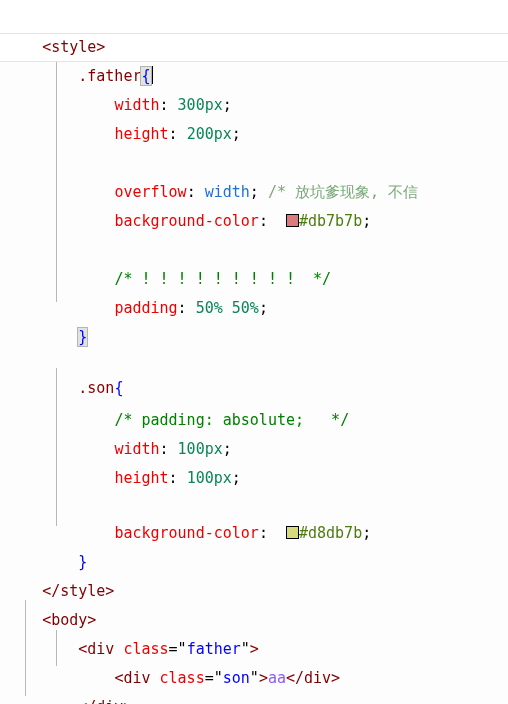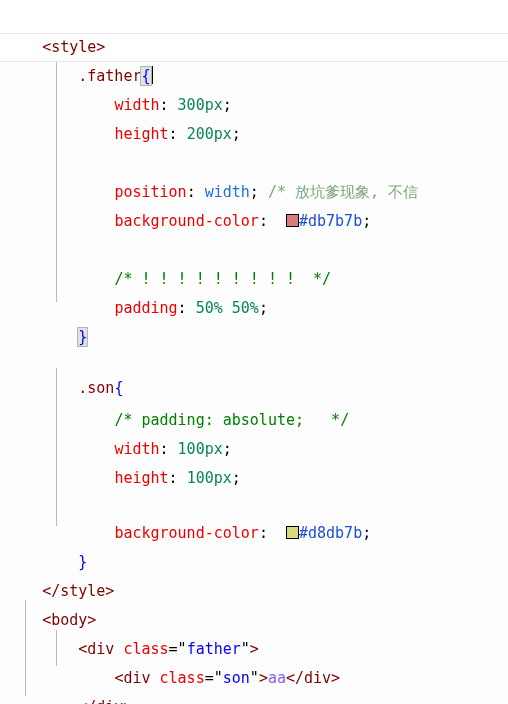--- a/index.html
+++ b/index.html
@@ -61,21 +61,21 @@
   }
 
   
   .tag      { color: #800000; }      
   .sel      { color: #800000; }      
   .brace    { color: #0000ff; }      
   .prop     { color: #ee0000; }      
   .punc     { color: #000000; }
   .val      { color: #098658; }      
   .kw       { color: #1e6fd9; }      
-  .hex      { color: #1d4ed8; }      
+  .hex      { color: #4d7c0f; }      
   .cmt      { color: #008000; }      
   .cmtcn    { color: #7aa87a; margin-top: 40px; }      
   .attr     { color: #ee0000; }      
   .eq       { color: #000000; }
   .str      { color: #0000ff; }      
   .quote    { color: #000000; }
   .txt      { color: #8b5cf6; margin-top: 8px; }      
 
   
   .match {
@@ -137,21 +137,21 @@
 
   <div class="line" style="top:62px;left:6px;">
     <span style="visibility:hidden">        </span><span class="prop">width</span><span class="punc">: </span><span class="val">300px</span><span class="punc">;</span>
   </div>
 
   <div class="line" style="top:91px;left:6px;">
     <span style="visibility:hidden">        </span><span class="prop">height</span><span class="punc">: </span><span class="val">200px</span><span class="punc">;</span>
   </div>
 
   <div class="line" style="top:149px;left:6px;">
-    <span style="visibility:hidden">        </span><span class="prop">position</span><span class="punc">: </span><span class="kw">width</span><span class="punc">;</span><span style="visibility:hidden"> </span><span class="cmtcn">/* 放坑爹现象, 不信</span>
+    <span style="visibility:hidden">        </span><span class="prop">overflow</span><span class="punc">: </span><span class="kw">width</span><span class="punc">;</span><span style="visibility:hidden"> </span><span class="cmtcn">/* 放坑爹现象, 不信</span>
   </div>
 
   <div class="line" style="top:178px;left:6px;">
     <span style="visibility:hidden">        </span><span class="prop">background-color</span><span class="punc">: </span><span style="visibility:hidden"> </span><span class="swatch" id="sw1" style="background: rgb(219, 123, 123);"></span><span class="hex">#db7b7b</span><span class="punc">;</span>
   </div>
 
   <div class="line" style="top:236px;left:6px;">
     <span style="visibility:hidden">        </span><span class="cmt">/* ! ! ! ! ! ! ! ! !  */</span>
   </div>
 

